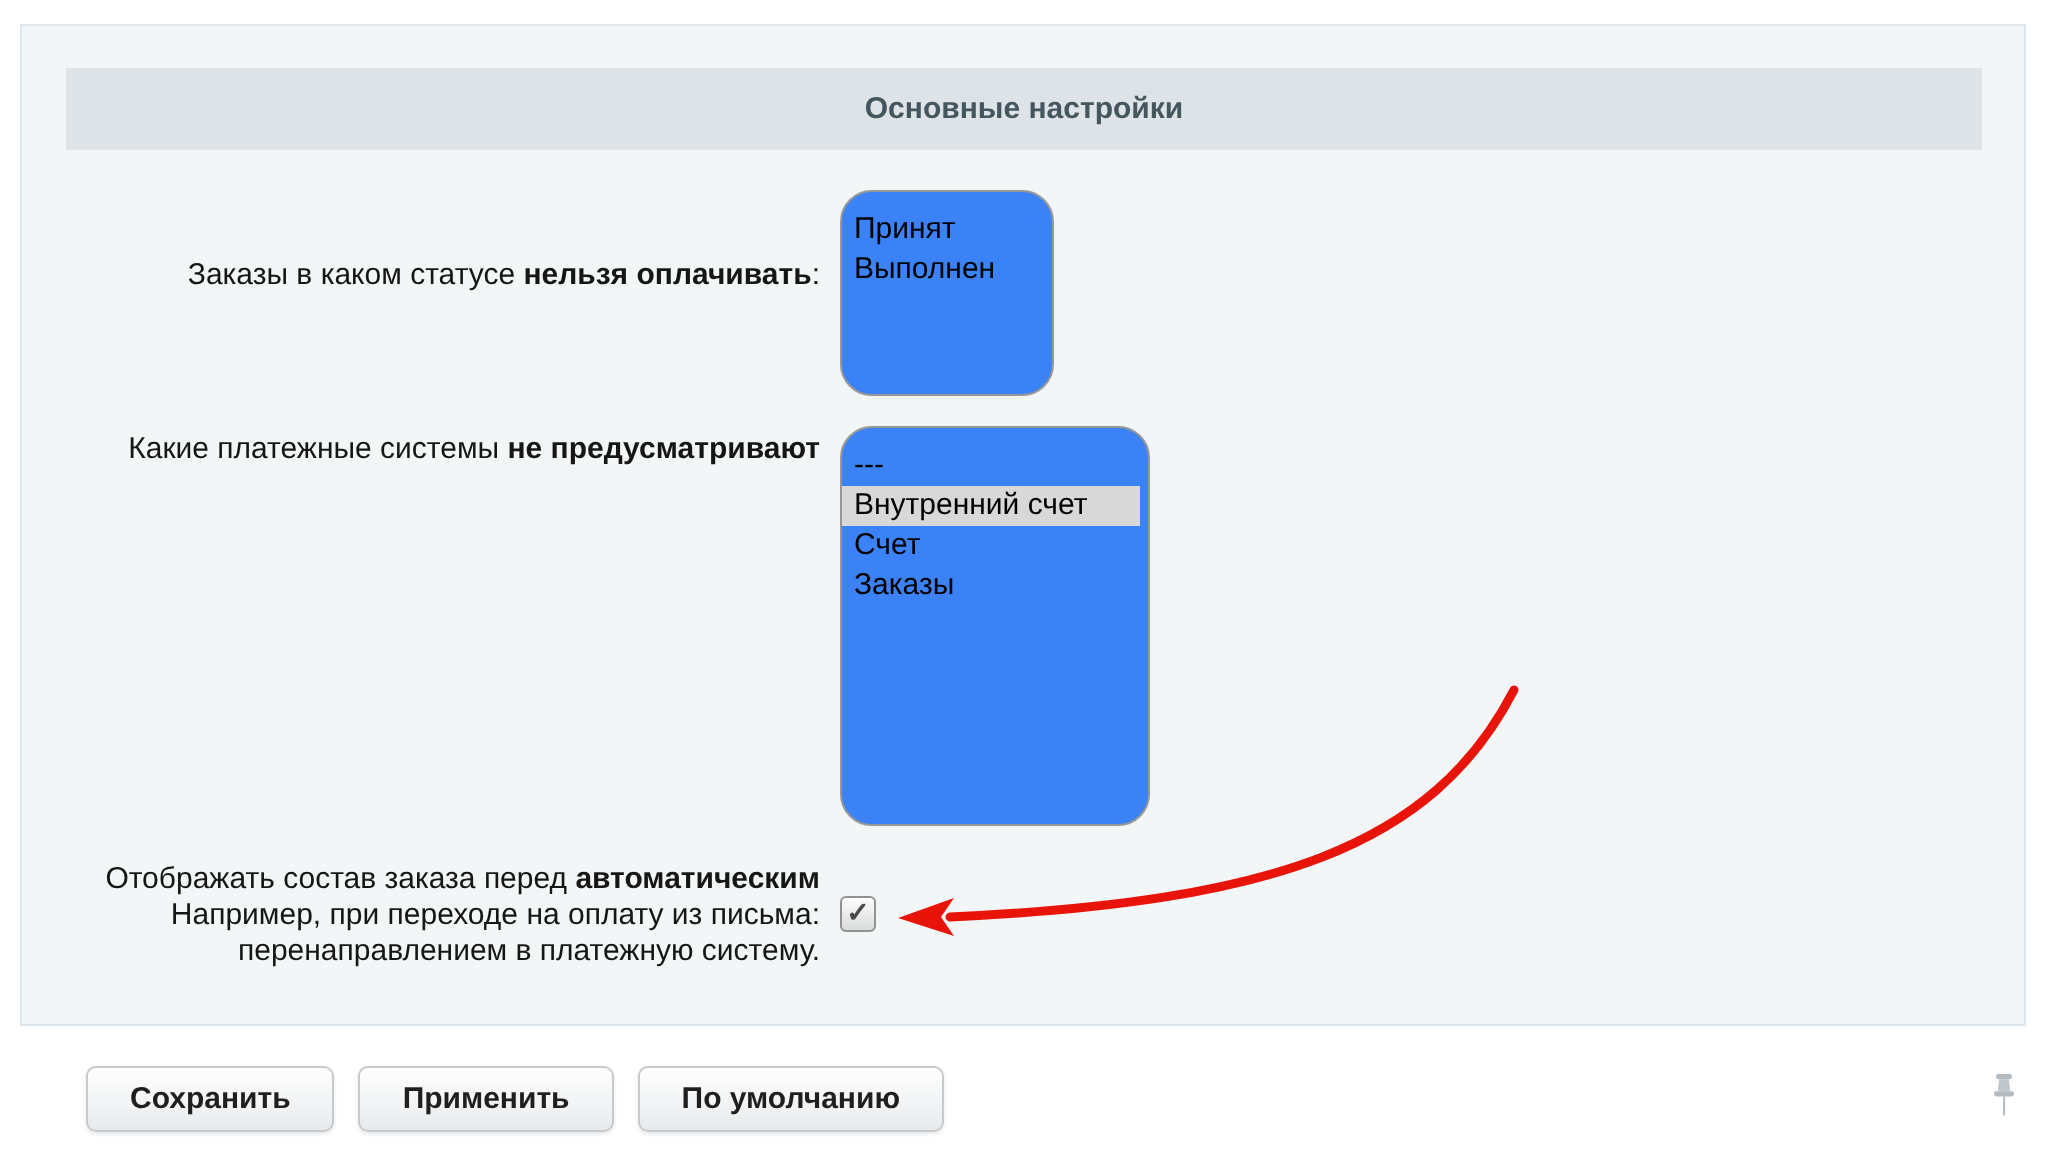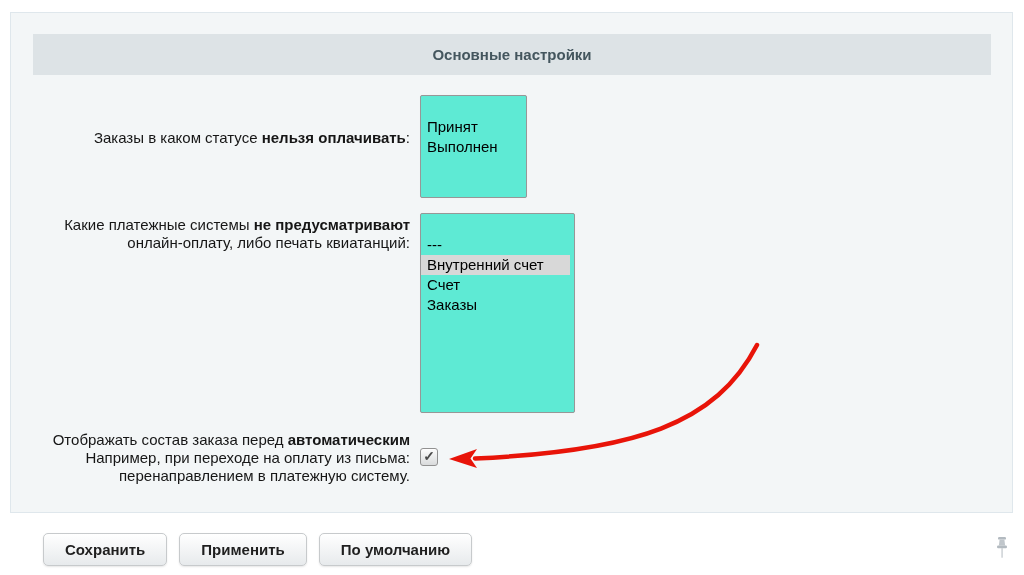--- a/index.html
+++ b/index.html
@@ -18,22 +18,22 @@
   }
   .header-title{font-size:15px;font-weight:bold;color:#44565e;}
   .field-label{
     position:absolute;text-align:right;font-size:15px;line-height:18px;color:#161616;
   }
   .field-label .ln{display:block;}
   .lbl1{left:19px;top:84px;width:380px;margin-top:32px;}
   .lbl2{left:19px;top:203px;width:380px;}
   .lbl3{left:9px;top:418px;width:390px;text-align:right;}
   .listbox{
-    position:absolute;background:#5eead4;border:1px solid #979797;border-radius:2px;
-    padding-top:21px;box-sizing:border-box;box-shadow:0 0 1px rgba(0,0,0,.06);
+    position:absolute;background:#3b82f6;border:1px solid #979797;border-radius:16px;
+    padding-top:9px;box-sizing:border-box;box-shadow:0 0 1px rgba(0,0,0,.06);
     overflow:hidden;cursor:default;
   }
   .lb1{left:409px;top:82px;width:107px;height:103px;}
   .lb2{left:409px;top:200px;width:155px;height:200px;}
   .option{
     font-size:15px;line-height:20px;padding:0 6px;white-space:nowrap;color:#000;
     margin-right:4px;
   }
   .option.selected{background:#d8d8d8;}
   .checkbox{
@@ -66,21 +66,21 @@
       <span class="header-title">Основные настройки</span>
     </div>
 
     <div class="field-label lbl1"><span>Заказы в каком статусе </span><b>нельзя оплачивать</b><span>:</span></div>
 
     <div class="listbox lb1" role="listbox">
       <div class="option" role="option">Принят</div>
       <div class="option" role="option">Выполнен</div>
     </div>
 
-    <div class="field-label lbl2"><span>Какие платежные системы </span><b>не предусматривают</b><span class="ln">онлайн-оплату, либо печать квиатанций:</span></div>
+    <div class="field-label lbl2"><span>Какие платежные системы </span><b>не предусматривают</b></div>
 
     <div class="listbox lb2" role="listbox">
       <div class="option" role="option">---</div>
       <div class="option selected" role="option">Внутренний счет</div>
       <div class="option" role="option">Счет</div>
       <div class="option" role="option">Заказы</div>
     </div>
 
     <div class="field-label lbl3"><span>Отображать состав заказа перед </span><b>автоматическим</b><span class="ln">Например, при переходе на оплату из письма:</span><span class="ln">перенаправлением в платежную систему.</span></div>
 

